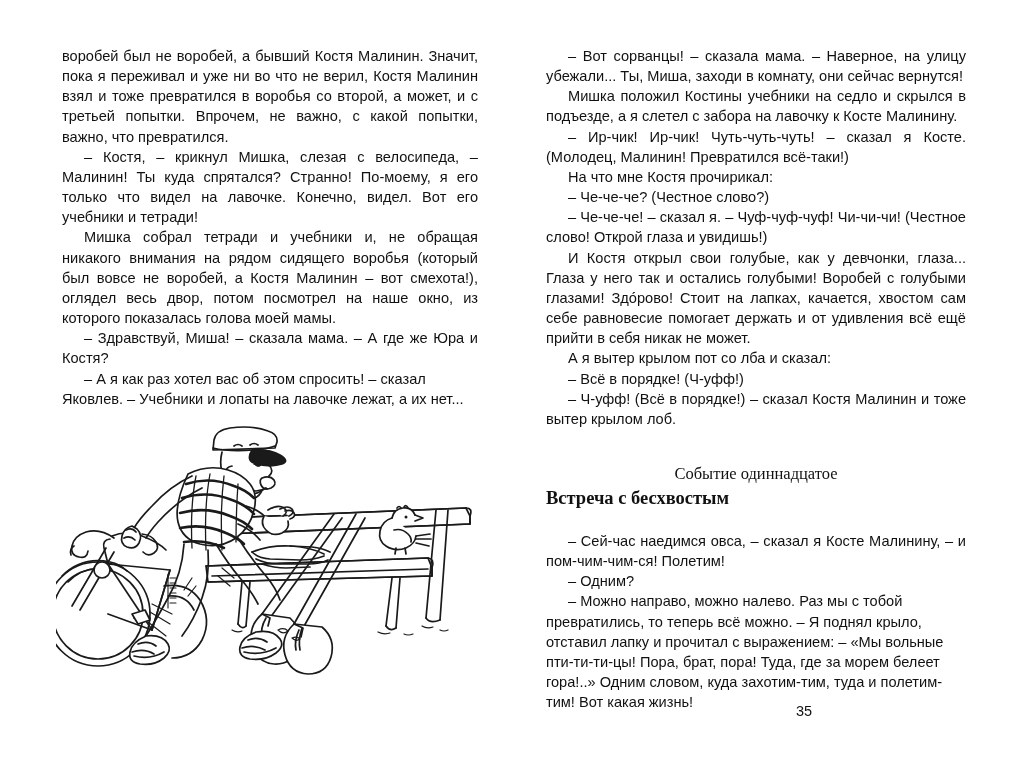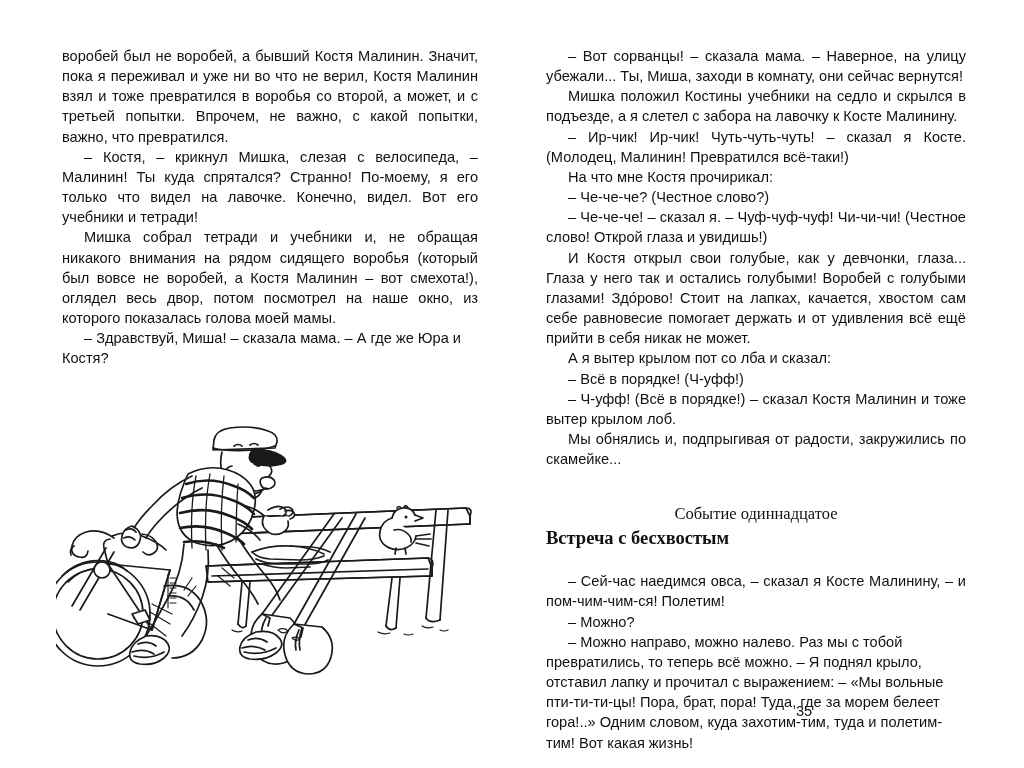--- a/index.html
+++ b/index.html
@@ -91,20 +91,21 @@
 </head>
 <body>
 
 <div id="page">
 
   <div class="column" id="col-left">
     <p class="para no-indent">воробей был не воробей, а бывший Костя Малинин. Значит, пока я переживал и уже ни во что не верил, Костя Малинин взял и тоже превратился в воробья со второй, а может, и с третьей попытки. Впрочем, не важно, с какой попытки, важно, что превратился.</p>
     <p class="para">– Костя, – крикнул Мишка, слезая с велосипеда, – Малинин! Ты куда спрятался? Странно! По-моему, я его только что видел на лавочке. Конечно, видел. Вот его учебники и тетради!</p>
     <p class="para">Мишка собрал тетради и учебники и, не обращая никакого внимания на рядом сидящего воробья (который был вовсе не воробей, а Костя Малинин – вот смехота!), оглядел весь двор, потом посмотрел на наше окно, из которого показалась голова моей мамы.</p>
     <p class="para">– Здравствуй, Миша! – сказала мама. – А где же Юра и Костя?</p>
+    <p class="para">– А я как раз хотел вас об этом спросить! – сказал Яковлев. – Учебники и лопаты на лавочке лежат, а их нет...</p>
   </div>
 
   <div class="illustration-slot">
     <svg viewBox="0 0 452 302" xmlns="http://www.w3.org/2000/svg" fill="none" stroke="#1a1a1a" stroke-width="1.7" stroke-linecap="round" stroke-linejoin="round">
 
       <g>
 
         <path d="M168 100 L410 90 L414 98 L414 106 L170 116 Z" fill="#fff"></path>
         <path d="M168 100 L410 90"></path>
         <path d="M170 116 L414 106"></path>
@@ -297,29 +298,28 @@
     <p class="para">– Вот сорванцы! – сказала мама. – Наверное, на улицу убежали... Ты, Миша, заходи в комнату, они сейчас вернутся!</p>
     <p class="para">Мишка положил Костины учебники на седло и скрылся в подъезде, а я слетел с забора на лавочку к Косте Малинину.</p>
     <p class="para">– Ир-чик! Ир-чик! Чуть-чуть-чуть! – сказал я Косте. (Молодец, Малинин! Превратился всё-таки!)</p>
     <p class="para">На что мне Костя прочирикал:</p>
     <p class="para">– Че-че-че? (Честное слово?)</p>
     <p class="para">– Че-че-че! – сказал я. – Чуф-чуф-чуф! Чи-чи-чи! (Честное слово! Открой глаза и увидишь!)</p>
     <p class="para">И Костя открыл свои голубые, как у девчонки, глаза... Глаза у него так и остались голубыми! Воробей с голубыми глазами! Здо́рово! Стоит на лапках, качается, хвостом сам себе равновесие помогает держать и от удивления всё ещё прийти в себя никак не может.</p>
     <p class="para">А я вытер крылом пот со лба и сказал:</p>
     <p class="para">– Всё в порядке! (Ч-уфф!)</p>
     <p class="para">– Ч-уфф! (Всё в порядке!) – сказал Костя Малинин и тоже вытер крылом лоб.</p>
-    <p class="para">Мы обнялись и, подпрыгивая от радости, закружились по скамейке...</p>
 
     <div class="gap-before-heading"></div>
     <p class="section-heading">Событие одиннадцатое</p>
     <p class="section-title">Встреча с бесхвостым</p>
     <div class="gap-after-title"></div>
 
     <p class="para">– Сей-час наедимся овса, – сказал я Косте Малинину, – и пом-чим-чим-ся! Полетим!</p>
-    <p class="para">– Можно?</p>
+    <p class="para">– Одним?</p>
     <p class="para">– Можно направо, можно налево. Раз мы с тобой превратились, то теперь всё можно. – Я поднял крыло, отставил лапку и прочитал с выражением: – «Мы вольные пти-ти-ти-цы! Пора, брат, пора! Туда, где за морем белеет гора!..» Одним словом, куда захотим-тим, туда и полетим-тим! Вот какая жизнь!</p>
   </div>
 
   <div id="page-number">
     <span class="pn-inner">35</span>
   </div>
 
 </div>
 
 </body></html>

